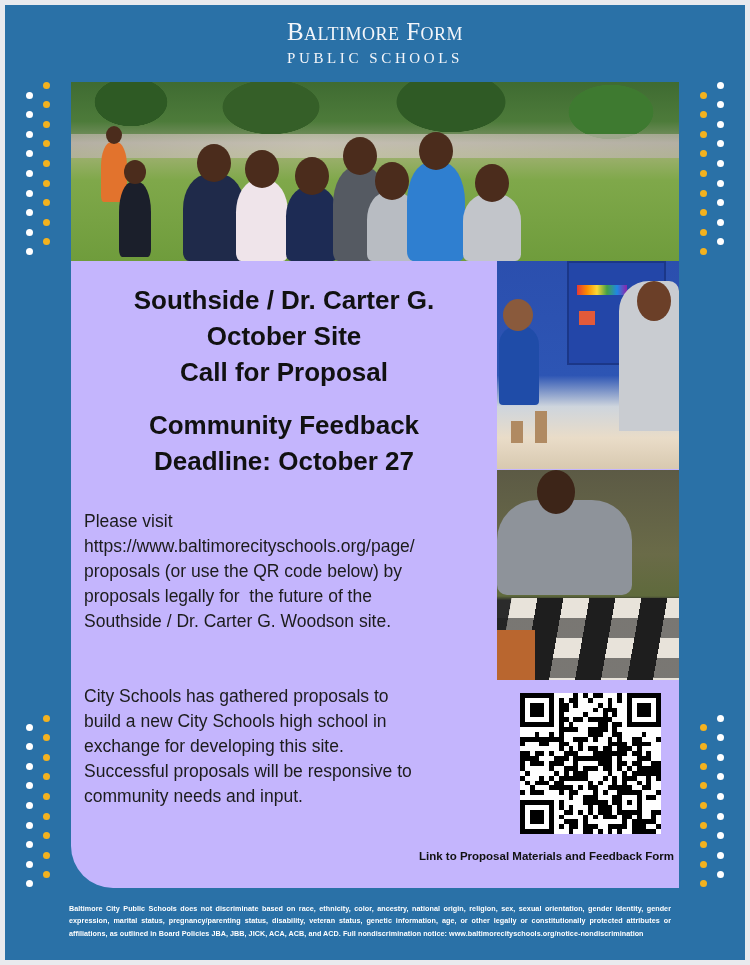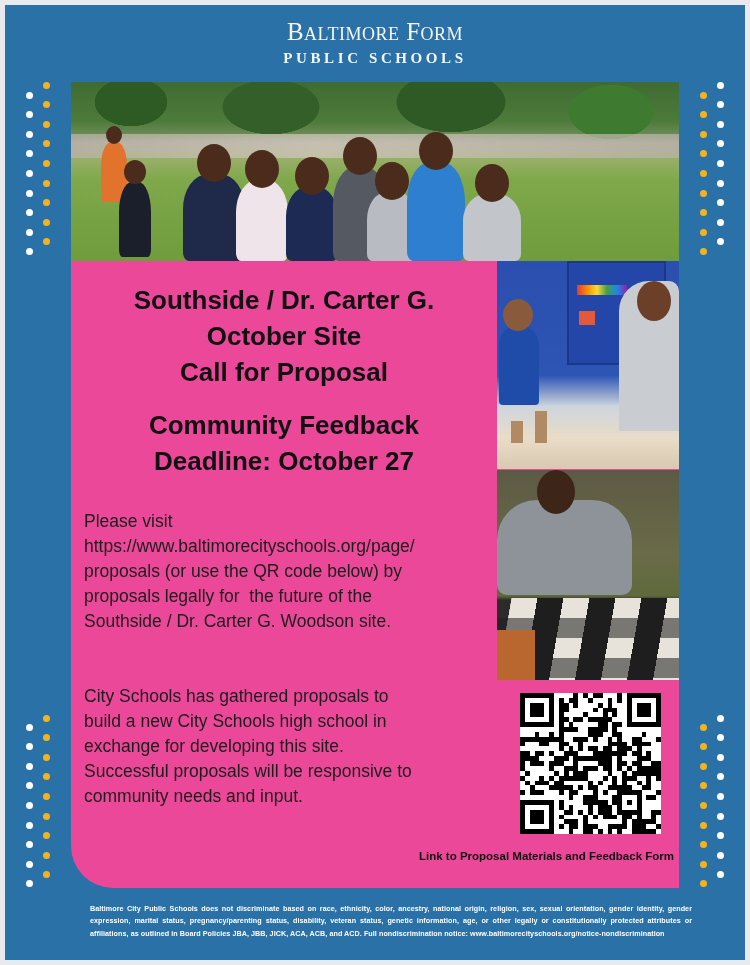--- a/index.html
+++ b/index.html
@@ -10,25 +10,25 @@
   .panel {
     position:absolute; left:5px; top:5px; width:740px; height:955px;
     background:#2a71a7;
   }
   .header { position:absolute; left:0; top:17px; width:750px; text-align:center; color:#f4f6fa; }
   .header .line1 {
     font-family:"Liberation Serif", serif; font-size:25px; letter-spacing:0.5px; line-height:30px;
     font-variant:small-caps;
   }
   .header .line2 {
-    font-family:"Liberation Serif", serif; font-size:15px; letter-spacing:3.6px; line-height:18px; font-weight:bold;
+    font-family:"Liberation Serif", serif; font-size:15px; letter-spacing:3.6px; line-height:18px; font-weight:normal;
     margin-top:2px;
   }
   .card {
-    position:absolute; left:71px; top:82px; width:608px; height:806px; background:#ec4899;
+    position:absolute; left:71px; top:82px; width:608px; height:806px; background:#c4b5fd;
     border-bottom-left-radius:42px; overflow:hidden;
   }
   .photo { position:absolute; overflow:hidden; }
   .photo-top { left:0; top:0; width:608px; height:179px;
     background:
       linear-gradient(180deg, #3f6b32 0%, #4d7b3a 22%, #6f8c5a 30%, #a7a79c 34%, #9fb071 40%, #7fa84a 55%, #6f9c3c 100%);
   }
   .photo-top .trees { position:absolute; left:0; top:0; width:100%; height:60px;
     background: radial-gradient(ellipse 60px 40px at 60px 20px, #2e5a24 60%, transparent 61%),
                 radial-gradient(ellipse 80px 45px at 200px 25px, #355f28 60%, transparent 61%),
@@ -73,21 +73,21 @@
   .body-text {
     position:absolute; left:13px; width:410px; color:#1c1c1c; font-size:17.5px; line-height:25px;
   }
   .p1 { top:427px; }
   .p2 { top:602px; }
   .qr { position:absolute; left:449px; top:611px; width:141px; height:141px; background:#fff; }
   .qr-caption {
     position:absolute; right:5px; top:768px; font-size:11.5px; font-weight:bold; color:#111; white-space:nowrap;
   }
   .footer {
-    position:absolute; left:90px; top:903px; width:602px; color:#fff; font-size:7.2px; font-weight:bold;
+    position:absolute; left:69px; top:903px; width:602px; color:#fff; font-size:7.2px; font-weight:bold;
     line-height:12.3px; text-align:justify; letter-spacing:0.05px;
   }
   .dot { position:absolute; width:7px; height:7px; border-radius:50%; }
   .dot.w { background:#ffffff; }
   .dot.y { background:#f3b21f; }
 </style>
 </head>
 <body>
 
 <div class="panel"></div>

